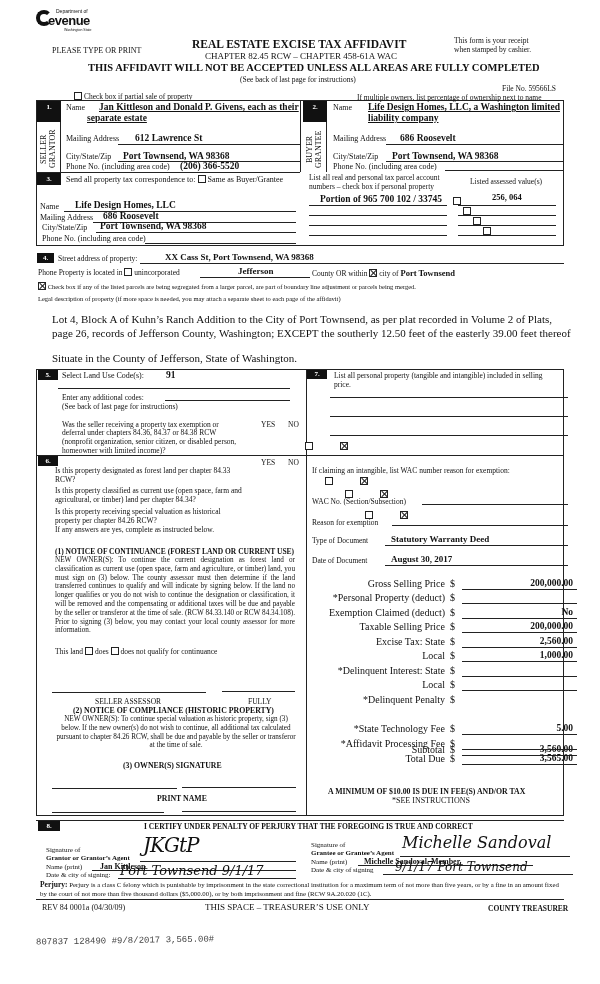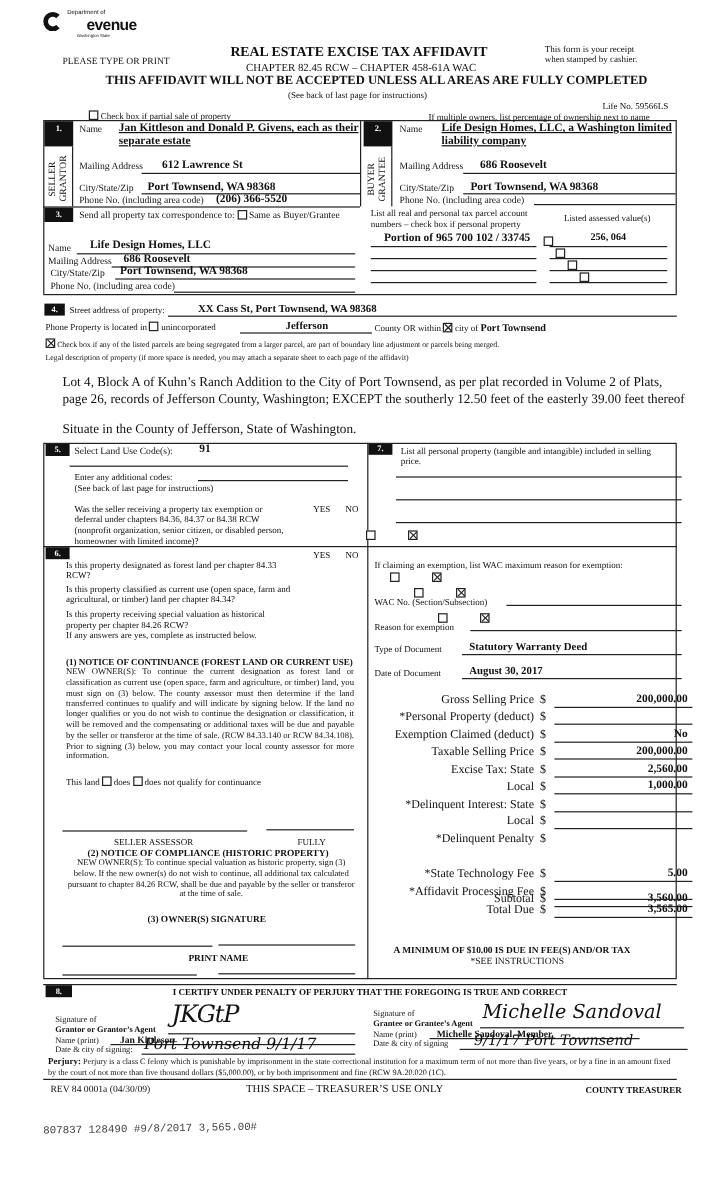--- a/index.html
+++ b/index.html
@@ -27,51 +27,51 @@
 </style>
 </head>
 <body>
 
 
 
 
 <div class="abs" style="left:36px;top:8px;width:60px;height:26px;">
   <div class="abs" style="left:0;top:2px;width:16px;height:16px;border-radius:50%;border:4px solid #111;border-right-color:transparent;"></div>
   <div class="abs xs" style="left:20px;top:0;font-family:'Liberation Sans',sans-serif;font-size:5px;">Department of</div>
-  <div class="abs" style="left:12px;top:5px;font-family:'Liberation Sans',sans-serif;font-size:13px;font-weight:bold;letter-spacing:-0.5px;margin-left:24px;">evenue</div>
+  <div class="abs" style="left:12px;top:5px;font-family:'Liberation Sans',sans-serif;font-size:13px;font-weight:bold;letter-spacing:-0.5px;">evenue</div>
   <div class="abs" style="left:28px;top:20px;font-family:'Liberation Sans',sans-serif;font-size:3.5px;">Washington State</div>
 </div>
 <div class="abs" style="left:52px;top:46px;font-size:8px;">PLEASE TYPE OR PRINT</div>
 <div class="abs b" style="left:192px;top:38px;font-size:11.5px;">REAL ESTATE EXCISE TAX AFFIDAVIT</div>
 <div class="abs" style="left:205px;top:51px;font-size:9px;">CHAPTER 82.45 RCW – CHAPTER 458-61A WAC</div>
 <div class="abs" style="left:454px;top:36px;font-size:7.5px;">This form is your receipt</div>
 <div class="abs" style="left:454px;top:45px;font-size:7.5px;">when stamped by cashier.</div>
 <div class="abs b" style="left:88px;top:62px;font-size:10.5px;">THIS AFFIDAVIT WILL NOT BE ACCEPTED UNLESS ALL AREAS ARE FULLY COMPLETED</div>
 <div class="abs" style="left:240px;top:75px;font-size:7.5px;">(See back of last page for instructions)</div>
-<div class="abs" style="left:502px;top:84px;font-size:7.5px;">Life No. 59566LS</div>
+<div class="abs" style="left:502px;top:84px;font-size:7.5px;">File No. 59566LS</div>
 <div class="abs" style="left:74px;top:92px;font-size:7.5px;">
   <span class="cb"></span>
   <span>Check box if partial sale of property</span>
 </div>
 <div class="abs" style="left:357px;top:93px;font-size:7.5px;">If multiple owners, list percentage of ownership next to name</div>
 
 
 <div class="box" style="left:36px;top:100px;width:528px;height:146px;"></div>
 <div class="abs" style="left:300px;top:100px;width:1px;height:72px;background:#222;"></div>
 <div class="abs" style="left:36px;top:172px;width:264px;height:1px;background:#222;"></div>
 
 
 <div class="badge" style="left:37px;top:101px;width:24px;height:21px;line-height:12px;">1.</div>
 <div class="abs" style="left:37px;top:122px;width:24px;height:50px;border-right:1px solid #222;"></div>
 <div class="vtext" style="left:39px;top:128px;height:42px;">
   <span>SELLER</span><br><span>GRANTOR</span>
 </div>
 <div class="abs" style="left:66px;top:103px;font-size:8px;">Name</div>
 <div class="abs val u" style="left:99px;top:102px;">Jan Kittleson and Donald P. Givens, each as their</div>
-<div class="abs val u" style="left:99px;top:113px;">separate estate</div>
+<div class="abs val u" style="left:87px;top:113px;">separate estate</div>
 <div class="abs" style="left:66px;top:134px;font-size:8px;">Mailing Address</div>
 <div class="line" style="left:118px;top:144px;width:182px;"></div>
 <div class="abs val" style="left:135px;top:133px;text-align:center;">612 Lawrence St</div>
 <div class="abs" style="left:66px;top:152px;font-size:8px;">City/State/Zip</div>
 <div class="line" style="left:118px;top:161px;width:182px;"></div>
 <div class="abs val" style="left:123px;top:151px;">Port Townsend, WA 98368</div>
 <div class="abs" style="left:66px;top:162px;font-size:8px;">Phone No. (including area code)</div>
 <div class="abs val" style="left:180px;top:161px;">(206) 366-5520</div>
 
 
@@ -223,21 +223,21 @@
 <div class="line" style="left:52px;top:812px;width:112px;"></div>
 <div class="line" style="left:182px;top:811px;width:114px;"></div>
 
 
 <div class="badge" style="left:307px;top:370px;width:20px;height:9px;line-height:9px;">7.</div>
 <div class="abs" style="left:334px;top:371px;font-size:7.5px;">List all personal property (tangible and intangible) included in selling</div>
 <div class="abs" style="left:334px;top:380px;font-size:7.5px;">price.</div>
 <div class="line" style="left:330px;top:397px;width:238px;"></div>
 <div class="line" style="left:330px;top:416px;width:238px;"></div>
 <div class="line" style="left:330px;top:435px;width:238px;"></div>
-<div class="abs" style="left:312px;top:466px;font-size:7.5px;">If claiming an exemption, list WAC maximum reason for exemption:</div>
+<div class="abs" style="left:312px;top:466px;font-size:7.5px;">If claiming an intangible, list WAC number reason for exemption:</div>
 <div class="abs" style="left:312px;top:497px;font-size:7.5px;">WAC No. (Section/Subsection)</div>
 <div class="line" style="left:422px;top:504px;width:146px;"></div>
 <div class="abs" style="left:312px;top:518px;font-size:7.5px;">Reason for exemption</div>
 <div class="line" style="left:392px;top:525px;width:176px;"></div>
 <div class="abs" style="left:312px;top:536px;font-size:7.5px;">Type of Document</div>
 <div class="line" style="left:385px;top:545px;width:183px;"></div>
 <div class="abs val" style="left:391px;top:534px;font-size:9px;">Statutory Warranty Deed</div>
 <div class="abs" style="left:312px;top:556px;font-size:7.5px;">Date of Document</div>
 <div class="line" style="left:385px;top:565px;width:183px;"></div>
 <div class="abs val" style="left:391px;top:554px;font-size:9px;">August 30, 2017</div>

